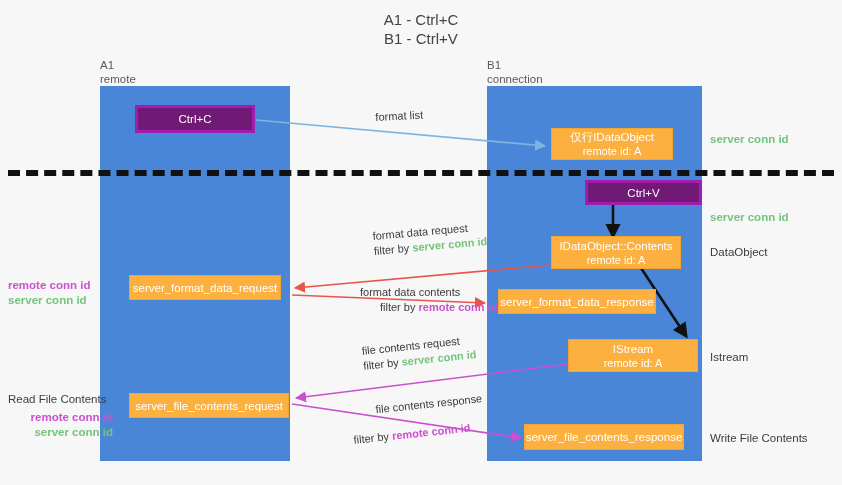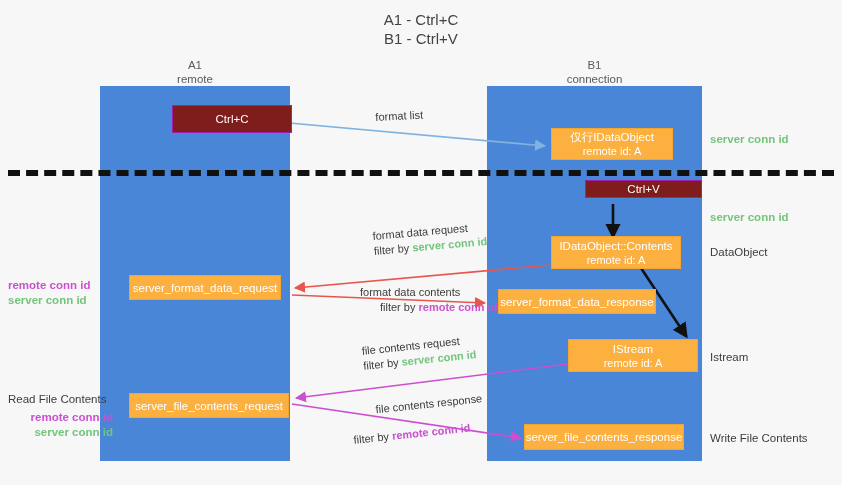--- a/index.html
+++ b/index.html
@@ -13,33 +13,33 @@
   #stage{position:relative;width:842px;height:485px;}
 
   
   .title{
     position:absolute;left:0;top:10px;width:842px;
     text-align:center;font-size:15px;line-height:19px;color:#434343;
   }
 
   
   .col-head{
-    position:absolute;text-align:center;font-size:11.5px;line-height:14px;color:#5a5a5a;
+    position:absolute;text-align:left;font-size:11.5px;line-height:14px;color:#5a5a5a;
   }
 
   
   .lane{position:absolute;background:#4a86d8;}
 
   
   .box{
     position:absolute;box-sizing:border-box;
     display:flex;flex-direction:column;align-items:center;justify-content:center;
     color:#ffffff;font-size:11.5px;line-height:14px;text-align:center;
   }
-  .box.green{background:#7f1d1d;border:1px solid #a21caf;margin-left:37px;}
+  .box.green{background:#701a75;border:3px solid #a21caf;}
   .box.orange{background:#fbb040;border:1px solid #f5a52e;text-align:right;}
   .box .l2{font-size:11px;}
 
   
   .side{position:absolute;font-size:11.5px;line-height:15px;}
   .green-txt{color:#74c47c;font-weight:bold;}
   .purple-txt{color:#cc4fd0;font-weight:bold;}
   .plain{color:#3c3c3c;}
 
   
@@ -113,21 +113,21 @@
 
   <div class="box green" style="left:135px;top:105px;width:120px;height:28px;">
     <div>Ctrl+C</div>
   </div>
 
   <div class="box orange" style="left:551px;top:128px;width:122px;height:32px;">
     <div>仅行IDataObject</div>
     <div class="l2">remote id: A</div>
   </div>
 
-  <div class="box green" style="left:548px;top:180px;width:117px;height:18px;">
+  <div class="box green" style="left:585px;top:180px;width:117px;height:25px;">
     <div>Ctrl+V</div>
   </div>
 
   <div class="box orange" style="left:551px;top:236px;width:130px;height:33px;">
     <div>IDataObject::Contents</div>
     <div class="l2">remote id: A</div>
   </div>
 
   <div class="box orange" style="left:568px;top:339px;width:130px;height:33px;">
     <div>IStream</div>

